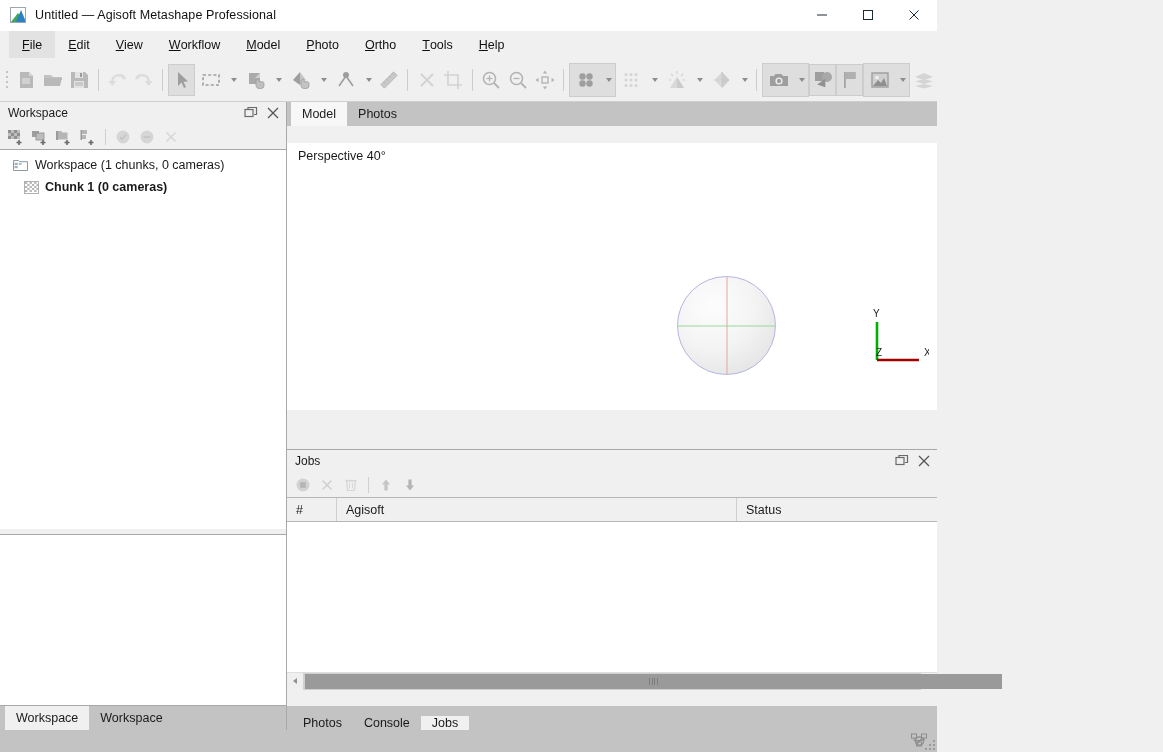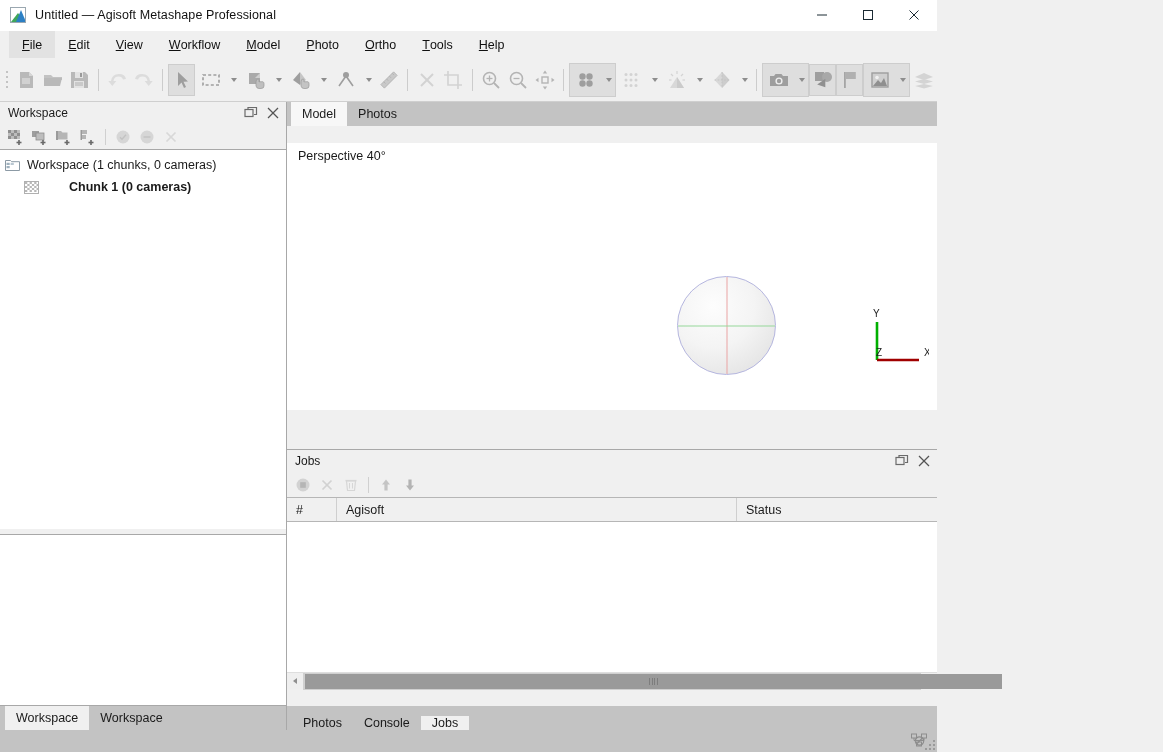--- a/index.html
+++ b/index.html
@@ -161,24 +161,24 @@
   .tree {
     flex: 1 1 auto;
     background: #ffffff;
     border-top: 1px solid #a8a8a8;
     padding-top: 4px;
     overflow: hidden;
     min-height: 0;
   }
   .tree-row {
     height: 22px; display: flex; align-items: center;
-    padding-left: 4px; font-size: 12.5px;
+    padding-left: 12px; font-size: 12.5px;
   }
   .tree-row .ticon { width: 18px; height: 16px; margin-right: 5px; display:flex; align-items:center; justify-content:center;}
-  .tree-row.child { padding-left: 22px; gap: 24px; }
+  .tree-row.child { padding-left: 22px; }
   .tree-row.child .tlabel { font-weight: bold; }
 
   .left-splitter { height: 5px; background: #f0f0f0; flex: 0 0 5px; }
   .leftbottom {
     height: 172px; flex: 0 0 172px;
     background: #ffffff;
     border-top: 1px solid #a8a8a8;
     border-bottom: 1px solid #a8a8a8;
   }
   .left-tabs {

